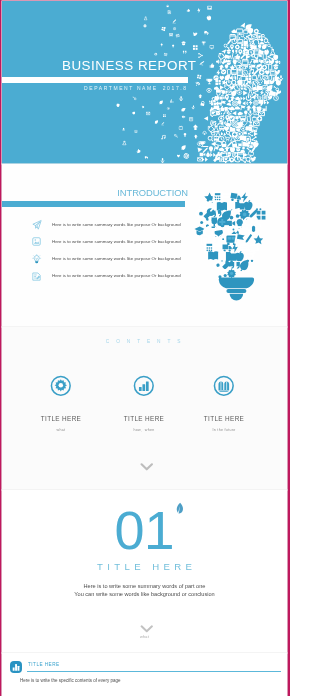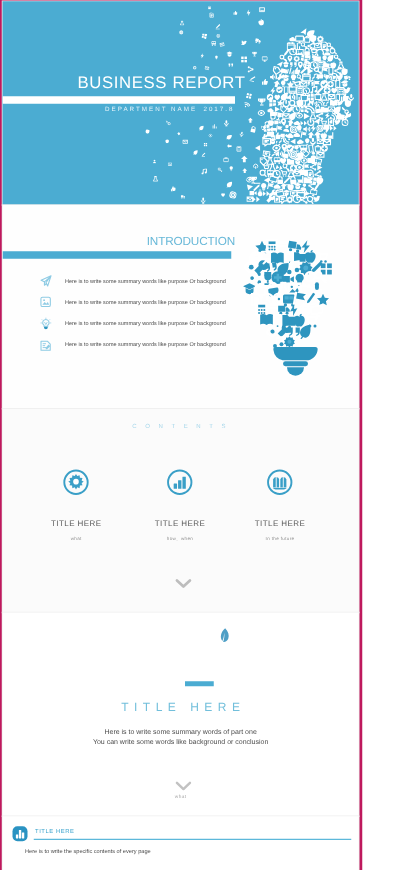--- a/index.html
+++ b/index.html
@@ -824,20 +824,21 @@
           <div class="t">TITLE HERE</div>
           <div class="s">In the future</div>
         </div>
       </div>
     <svg class="chev3" width="13.5" height="8.5" viewBox="0 0 14 9">
       <path d="M1.5 1.4 7 6.6 12.5 1.4" fill="none" stroke="#bdbdbd" stroke-width="2.3" stroke-linecap="round" stroke-linejoin="round"></path>
     </svg>
   </div>
 
   <div class="slide" id="s4">
+    <div class="big-num">01</div>
     <div class="num-foot"></div>
     <svg class="leafart" width="9.5" height="11" viewBox="0 0 10 11" style="transform:rotate(-38deg)">
       <path d="M9.1.9C9.5 4.6 8.3 7.8 5.9 9.3 4 10.5 1.9 10.2.7 8.9 2.7 7.7 4.8 5.8 6.1 3.4 4.4 5.4 2.6 7 .6 7.9.7 4.1 4.2 1.2 9.1.9Z" fill="#4e9fc6"></path>
     </svg>
     <div class="sec-title">TITLE HERE</div>
     <div class="sec-p">
       <div>Here is to write some summary words of part one</div>
       <div>You can write some words like background or conclusion</div>
     </div>
     <svg class="chev4" width="13.5" height="8.5" viewBox="0 0 14 9">

